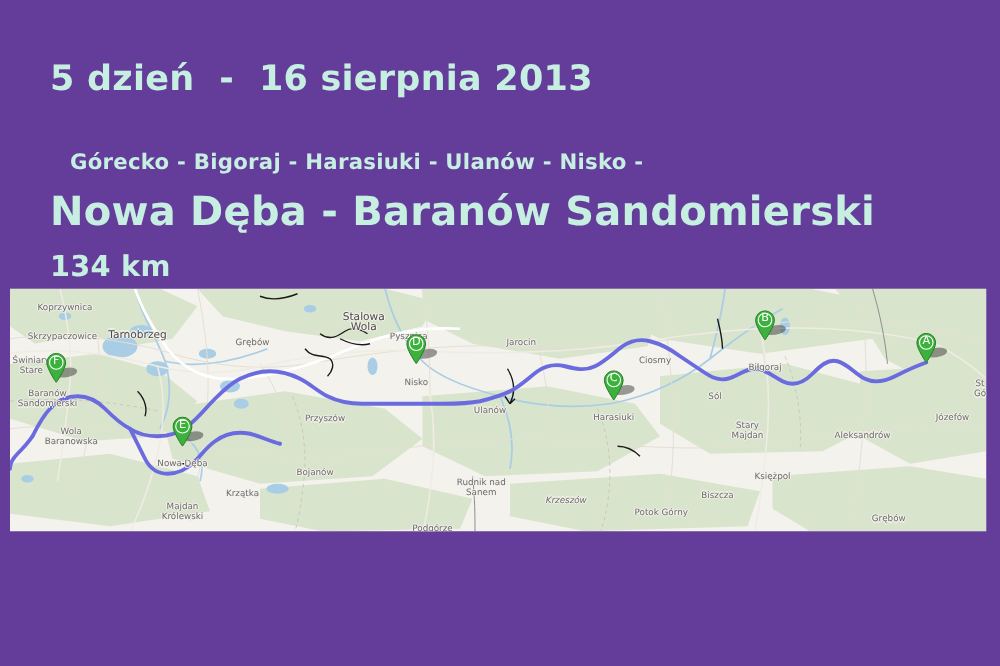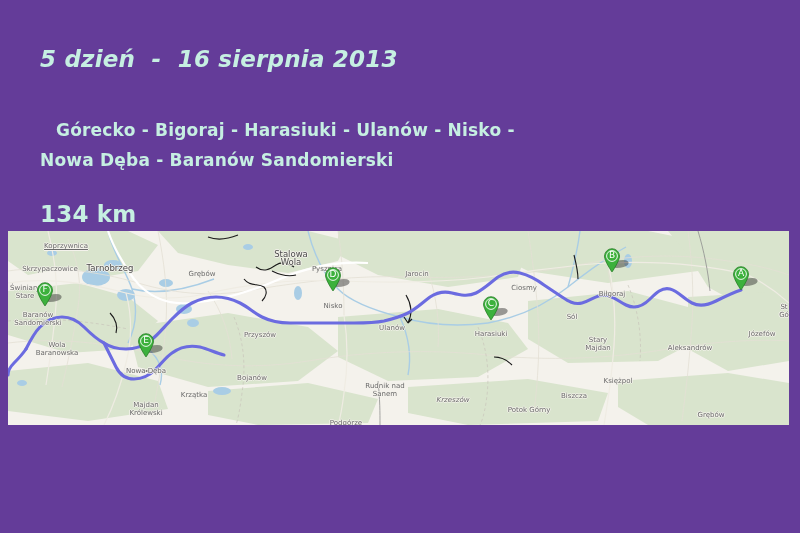--- a/index.html
+++ b/index.html
@@ -25,32 +25,31 @@
     position: absolute;
     color: #c6efe2;
     font-weight: bold;
     font-family: "DejaVu Sans", sans-serif;
     white-space: pre;
     letter-spacing: 0.2px;
   }
   #title-date {
     left: 40px;
     top: 46px;
-    font-size: 23px;
-    font-style: italic;
+    font-size: 28px;
   }
   #route-line-1 {
     left: 56px;
     top: 120px;
     font-size: 17px;
   }
   #route-line-2 {
     left: 40px;
     top: 150px;
-    font-size: 17px;
+    font-size: 32px;
   }
   #distance {
     left: 40px;
     top: 201px;
     font-size: 23px;
     text-align: right;
   }
 
   
   #map-frame {
@@ -287,21 +286,21 @@
                  C2,136 0,140 0,144"></path>
         <path class="route" d="M96,112 C100,120 104,128 108,136
                  C112,144 118,148 126,148
                  C134,148 142,144 148,138"></path>
         <path class="route" d="M148,138 C154,132 158,126 164,122
                  C172,116 182,114 192,116
                  C200,118 208,122 216,124"></path>
       </svg>
 
       <div id="places">
-          <div class="place" style="left: 58px; top: 11px; text-decoration: underline;"><div>Koprzywnica</div></div>
+          <div class="place" style="left: 44px; top: 11px;"><div>Koprzywnica</div></div>
           <div class="place" style="left: 42px; top: 34px;"><div>Skrzypaczowice</div></div>
           <div class="place big" style="left: 102px; top: 33px;"><div>Tarnobrzeg</div></div>
           <div class="place" style="left: 17px; top: 53px;"><div>Świniary</div><div>Stare</div></div>
           <div class="place" style="left: 30px; top: 80px;"><div>Baranów</div><div>Sandomierski</div></div>
           <div class="place" style="left: 49px; top: 110px;"><div>Wola</div><div>Baranowska</div></div>
           <div class="place" style="left: 194px; top: 39px;"><div>Grębów</div></div>
           <div class="place" style="left: 138px; top: 136px;"><div>Nowa Dęba</div></div>
           <div class="place" style="left: 138px; top: 170px;"><div>Majdan</div><div>Królewski</div></div>
           <div class="place" style="left: 186px; top: 160px;"><div>Krzątka</div></div>
           <div class="place" style="left: 220px; top: 174px; margin-top: 25px;"><div>Spie</div></div>

